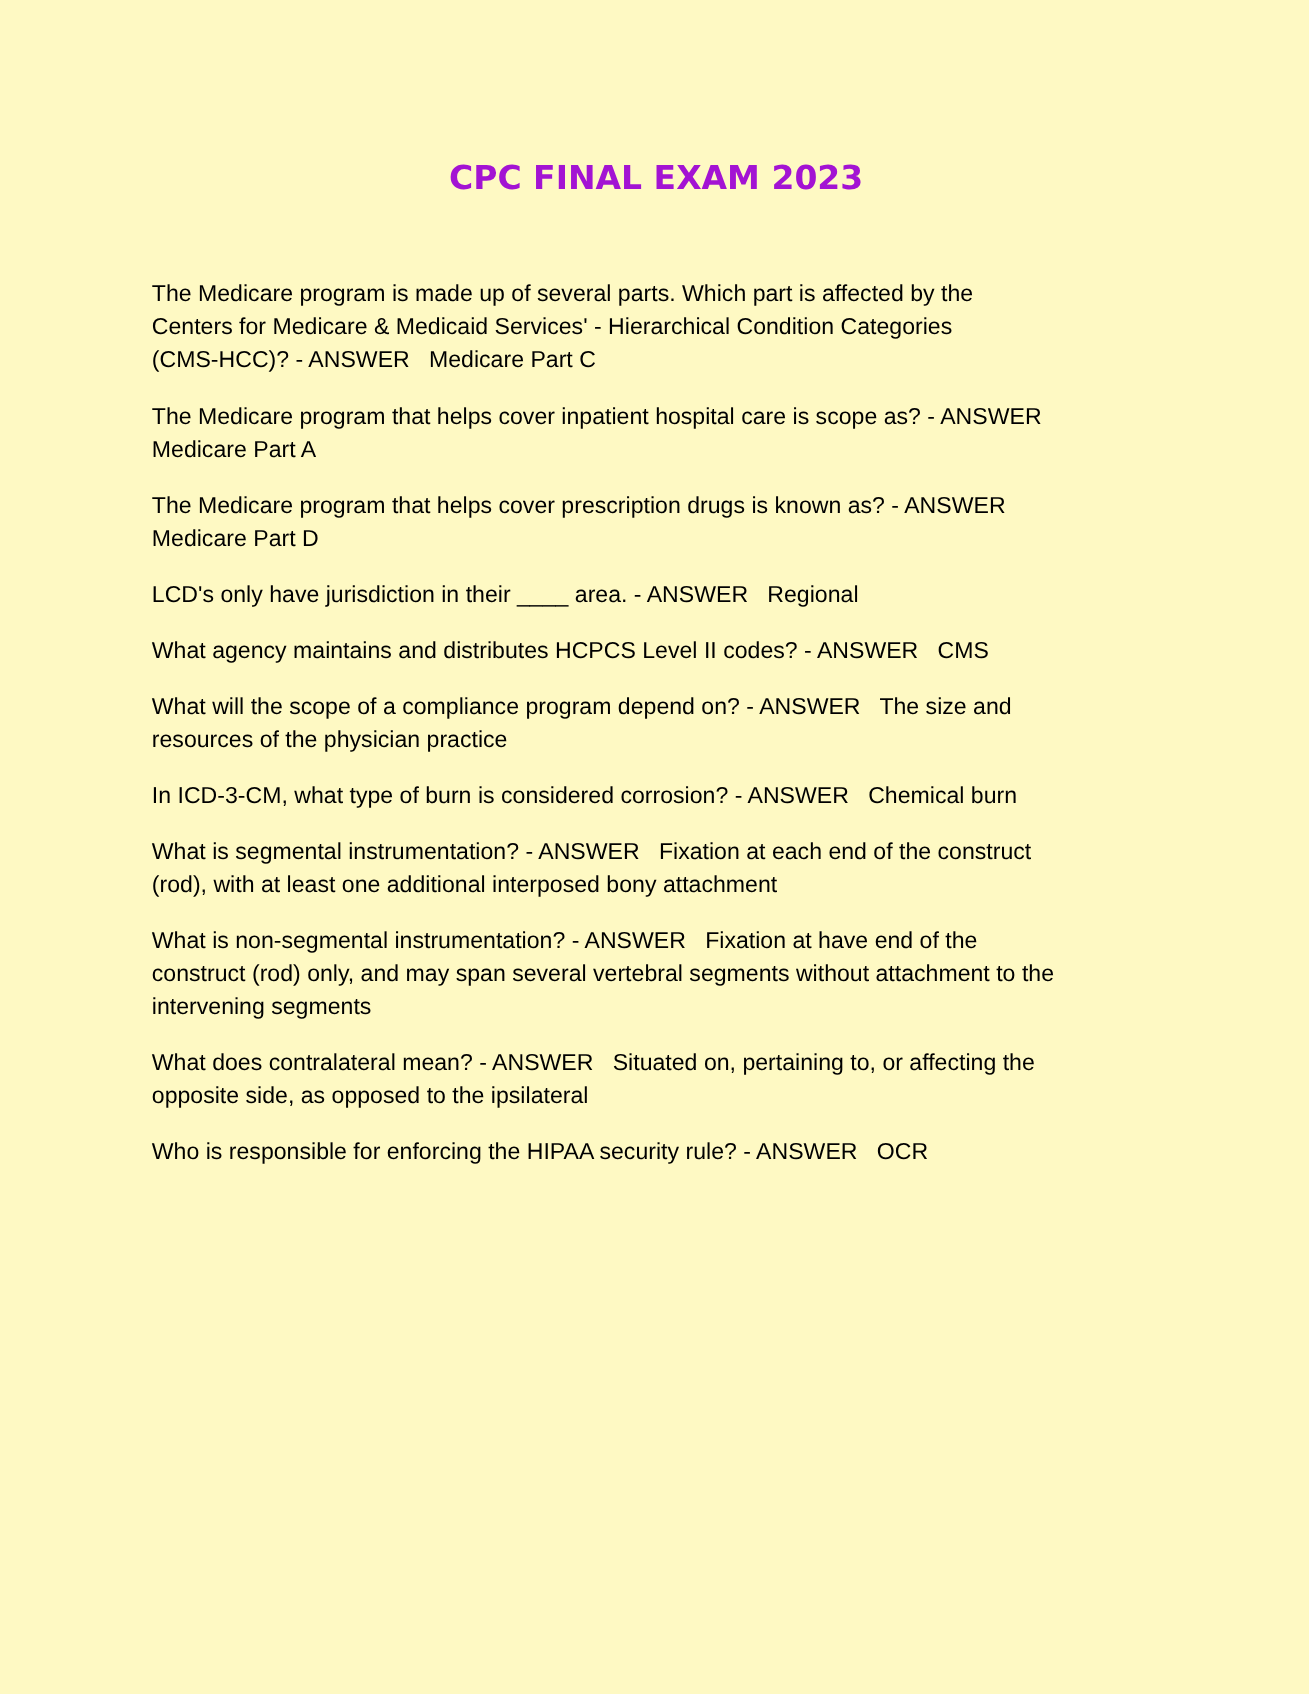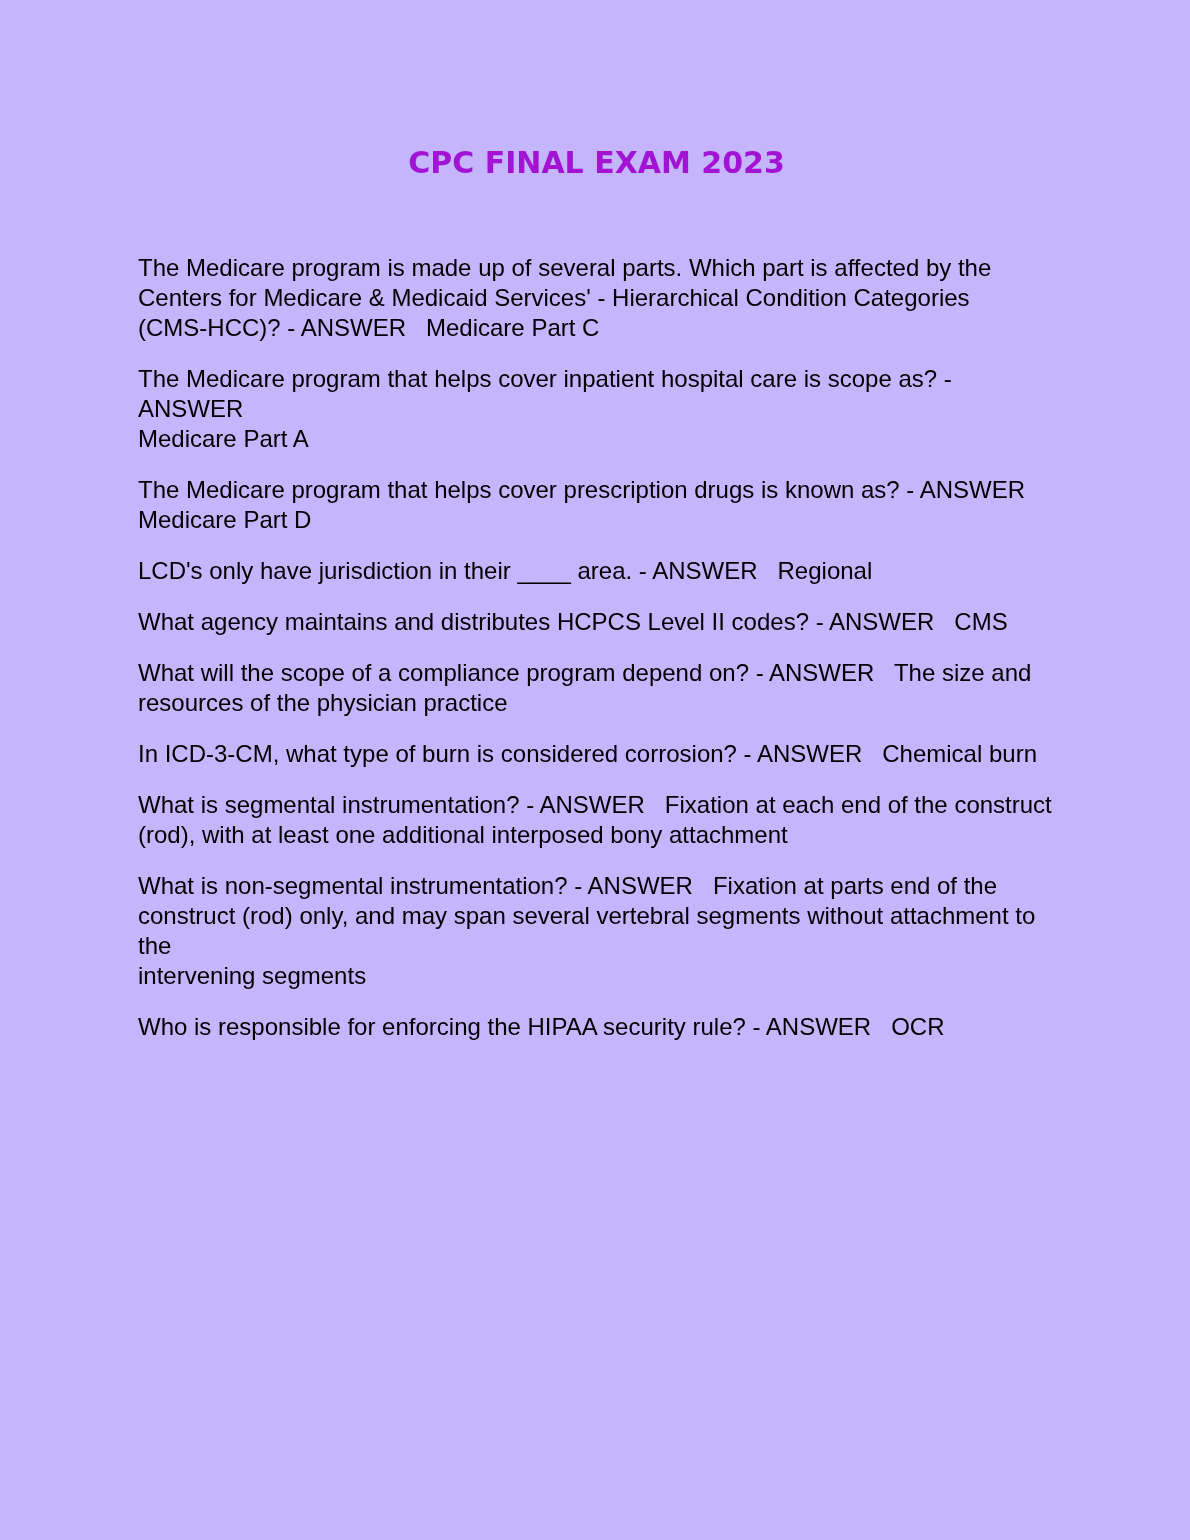--- a/index.html
+++ b/index.html
@@ -11,39 +11,39 @@
     width: 1190px;
     height: 1540px;
     overflow: hidden;
     font-family: "Liberation Sans", sans-serif;
   }
   .page {
     box-sizing: border-box;
     width: 1190px;
     height: 1540px;
     padding: 0 135px 0 138px;
-    background: #c4b5fd;
+    background: #fef9c3;
   }
   .doc-title {
     font-family: "DejaVu Sans", sans-serif;
     font-weight: bold;
     font-size: 30px;
     line-height: 35px;
     text-align: center;
     margin: 0;
     padding-top: 145px;
     margin-bottom: 73px;
     letter-spacing: 0px;
     color: #A313D3;
   }
   .qa-list {
     width: 917px;
   }
   .qa-item {
-    font-size: 24px;
+    font-size: 21px;
     line-height: 30px;
     color: #000000;
     margin: 0 0 21px 0;
     white-space: pre-wrap;
     word-break: normal;
   }
 </style>
 </head>
 <body>
 
@@ -68,22 +68,24 @@
       <p class="qa-item">What agency maintains and distributes HCPCS Level II codes? - ANSWER   CMS</p>
 
       <p class="qa-item">What will the scope of a compliance program depend on? - ANSWER   The size and
 resources of the physician practice</p>
 
       <p class="qa-item">In ICD-3-CM, what type of burn is considered corrosion? - ANSWER   Chemical burn</p>
 
       <p class="qa-item">What is segmental instrumentation? - ANSWER   Fixation at each end of the construct
 (rod), with at least one additional interposed bony attachment</p>
 
-      <p class="qa-item">What is non-segmental instrumentation? - ANSWER   Fixation at parts end of the
+      <p class="qa-item">What is non-segmental instrumentation? - ANSWER   Fixation at have end of the
 construct (rod) only, and may span several vertebral segments without attachment to the
 intervening segments</p>
 
+      <p class="qa-item">What does contralateral mean? - ANSWER   Situated on, pertaining to, or affecting the
+opposite side, as opposed to the ipsilateral</p>
 
 
       <p class="qa-item">Who is responsible for enforcing the HIPAA security rule? - ANSWER   OCR</p>
 
     </div>
 </div>
 
 </body></html>

